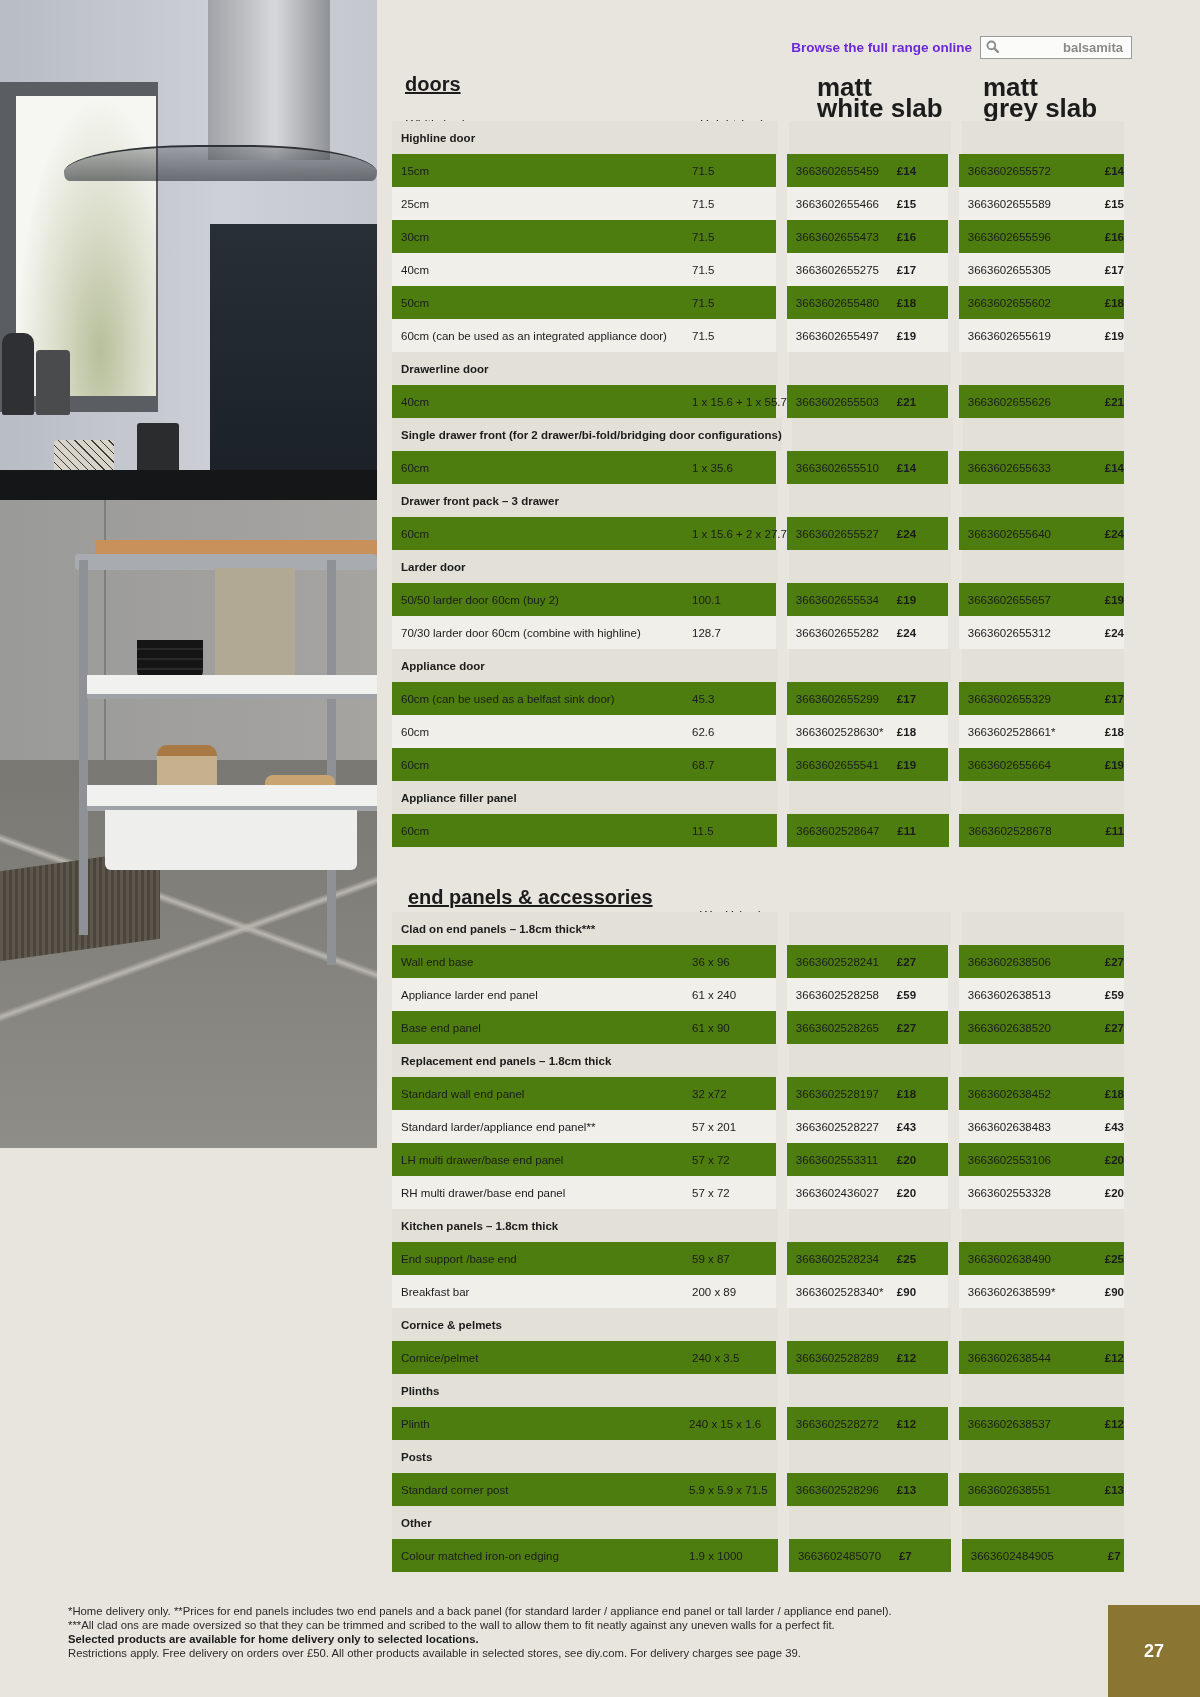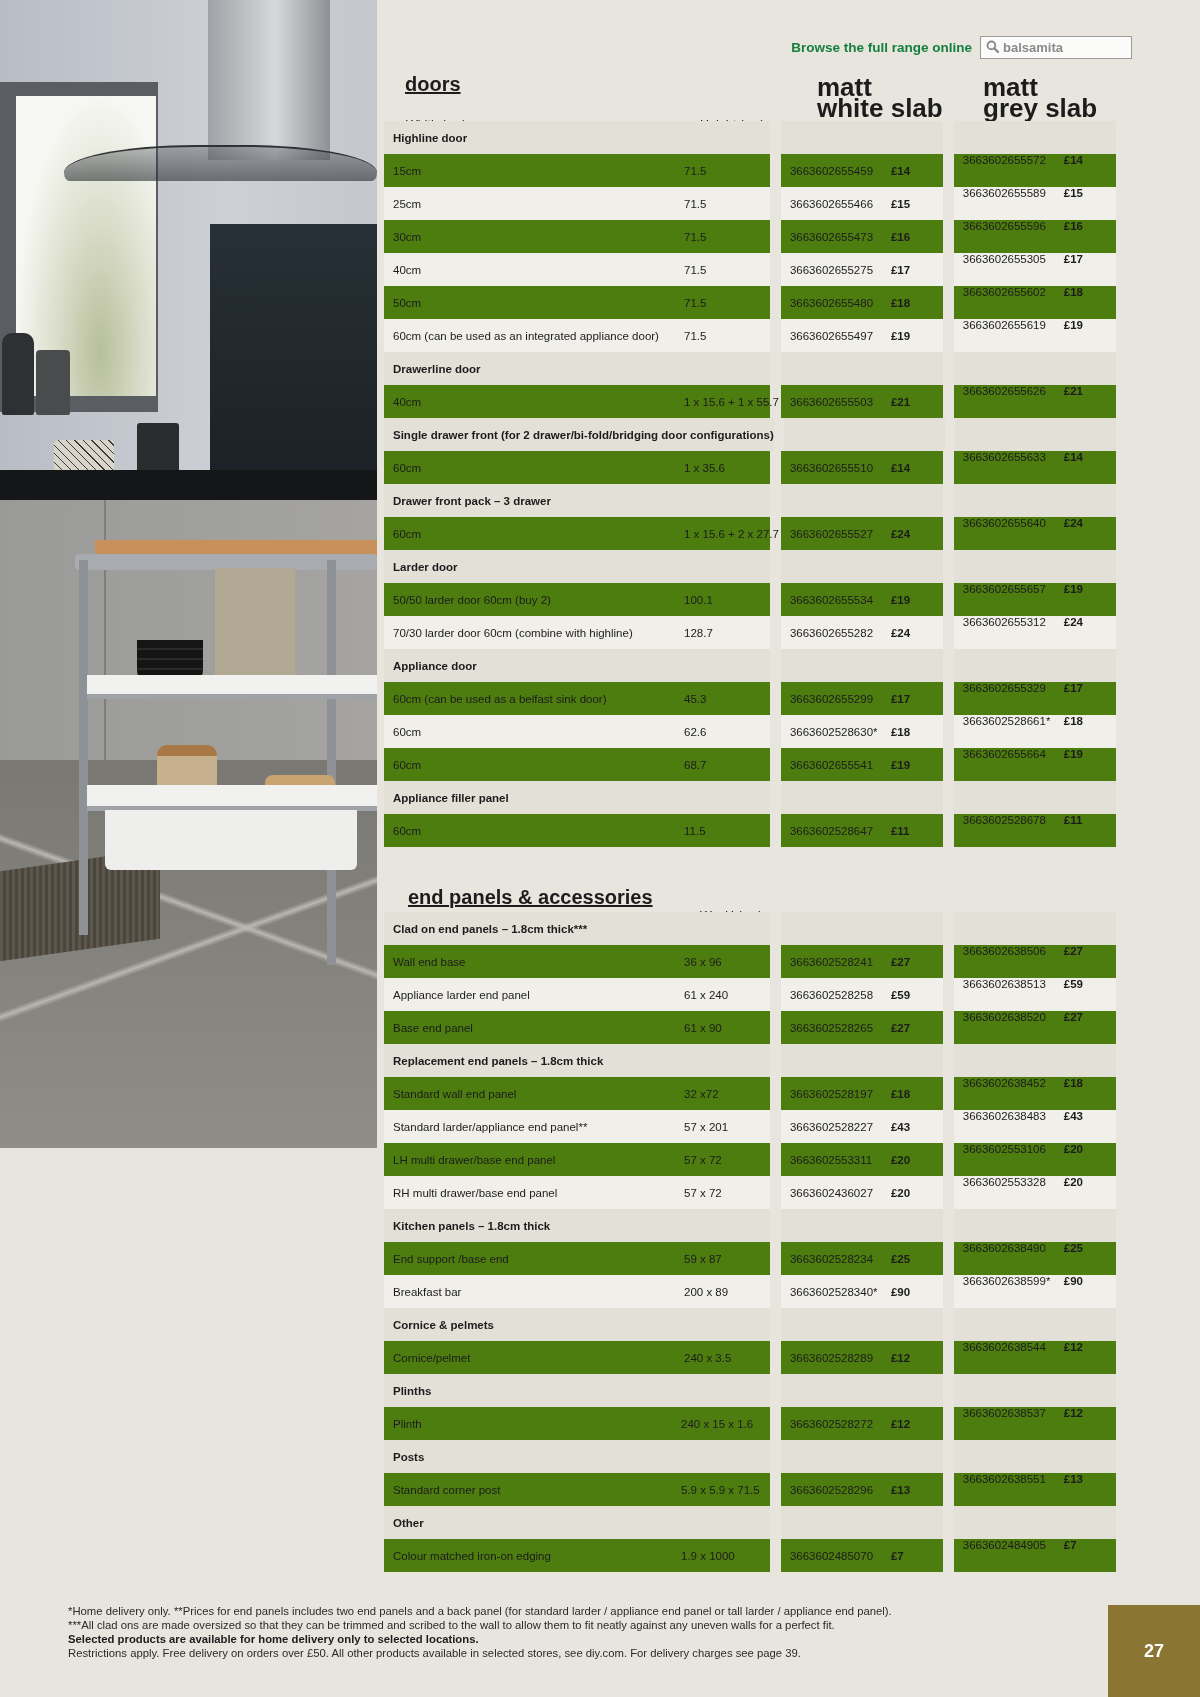--- a/index.html
+++ b/index.html
@@ -47,40 +47,40 @@
   .photo .trolley .bin { position:absolute; left:30px; top:270px; width:252px; height:60px; background:#eeeeec; border-radius: 0 0 6px 6px; }
   .photo .trolley .leg-l { position:absolute; left:4px; top:20px; width:9px; height:375px; background:#8e9296; }
   .photo .trolley .leg-r { position:absolute; left:252px; top:20px; width:9px; height:405px; background:#8e9296; }
   .photo .trolley .bowls { position:absolute; left:62px; top:100px; width:66px; height:44px; background: repeating-linear-gradient(180deg,#151515 0 8px,#2a2a2a 8px 10px); border-radius: 0 0 14px 14px; }
   .photo .trolley .towel { position:absolute; left:140px; top:28px; width:80px; height:122px; background:#b2a995; }
   .photo .trolley .jars { position:absolute; left:82px; top:205px; width:60px; height:60px; background: linear-gradient(180deg,#a87945 0 18%,#c7b08e 18%); border-radius: 10px 10px 4px 4px; }
   .photo .trolley .pasta { position:absolute; left:190px; top:235px; width:70px; height:35px; background:#c9a471; border-radius: 8px; }
 
   
   .browse { position:absolute; top:36px; left:0; width:1132px; display:flex; justify-content:flex-end; align-items:center; gap:8px; }
-  .browse-label { font-family:"Liberation Sans", sans-serif; font-weight:700; font-size:13.5px; color:#15803d; }
+  .browse-label { font-family:"Liberation Sans", sans-serif; font-weight:700; font-size:13.5px; color:#6d28d9; }
   .search-box { width:152px; height:23px; border:1.5px solid #9b9b9b; background:#fbfbfa; display:flex; align-items:center; padding-left:5px; gap:4px; }
   .search-box svg { width:13px; height:13px; }
-  .search-box input { border:none; outline:none; background:transparent; font-family:"Liberation Sans", sans-serif; font-weight:700; font-size:13px; color:#8a8a8a; width:120px; }
+  .search-box input { border:none; outline:none; background:transparent; font-family:"Liberation Sans", sans-serif; font-weight:700; font-size:13px; color:#8a8a8a; width:120px;text-align:right; }
 
   
   .sec-title { position:absolute; font-family:"Liberation Sans", sans-serif; font-weight:700; color:#1c1c1c;text-decoration:underline; }
   .doors-title { left:405px; top:73px; font-size:20px; }
   .sub-label { position:absolute; font-family:"Liberation Sans", sans-serif; font-size:12.5px; color:#1c1c1c;margin-top:16px; }
   .col-head { position:absolute; font-family:"Liberation Sans", sans-serif; font-weight:700; font-size:26px; line-height:21px; color:#1c1c1c; }
   .ep-title { left:408px; top:886px; font-size:20px; }
 
   
-  .tbl { position:absolute; left:384px; width:732px; }
+  .tbl { position:absolute; left:392px; width:732px; }
   .row { position:relative; height:33px; display:flex; }
   .row .c-left { width:400px; display:flex; align-items:center; position:relative; }
   .row .gap { width:11px; }
   .row .c-wh { width:168px; display:flex; align-items:center; }
   .row .gap2 { width:11px; }
-  .row .c-gr { width:168px; display:flex; align-items:flex-start; }
+  .row .c-gr { width:168px; display:flex; align-items:center;gap:36px; }
   .row.cat .c-left, .row.cat .c-wh, .row.cat .c-gr { background:#e2e0d7; }
   .row.w .c-left, .row.w .c-wh, .row.w .c-gr { background:#4d7c0f; }
   .row.a .c-left, .row.a .c-wh, .row.a .c-gr { background:#f0efea; }
   .cat-label { padding-left:9px; font-family:"Liberation Sans", sans-serif; font-weight:700; font-size:11.5px; color:#1c1c1c; white-space:nowrap; }
   .desc { padding-left:9px; font-family:"Liberation Sans", sans-serif; font-size:11.5px; color:#1c1c1c; white-space:nowrap; }
   .size { position:absolute; left:300px; font-family:"Liberation Sans", sans-serif; font-size:11.5px; color:#1c1c1c; white-space:nowrap; }
   .size.l2 { left:297px; }
   .code { padding-left:9px; width:110px; font-family:"Liberation Sans", sans-serif; font-size:11.5px; color:#1c1c1c; white-space:nowrap; }
   .price { font-family:"Liberation Sans", sans-serif; font-weight:700; font-size:11.5px; color:#1c1c1c; }
 

